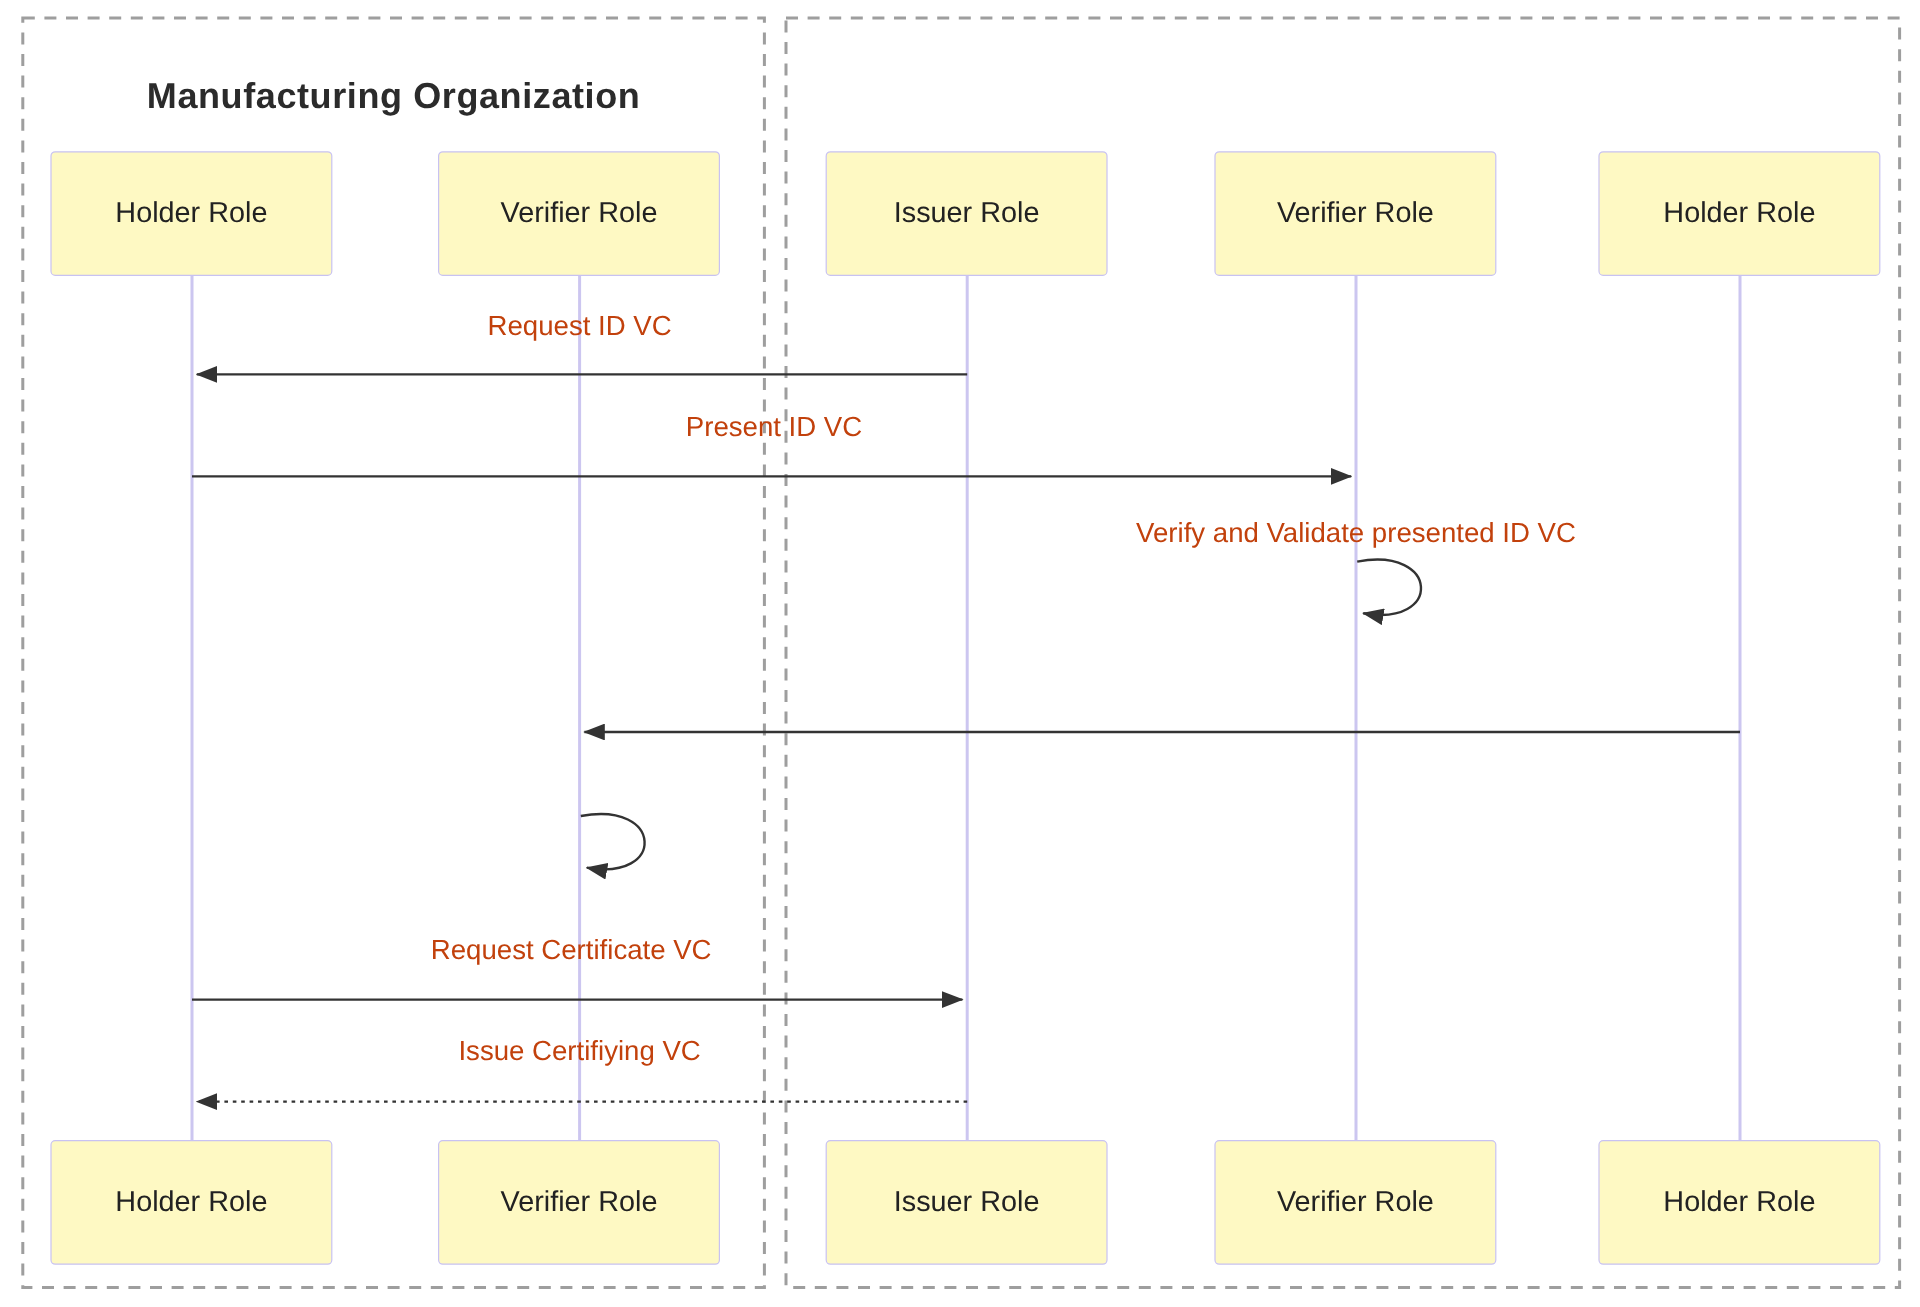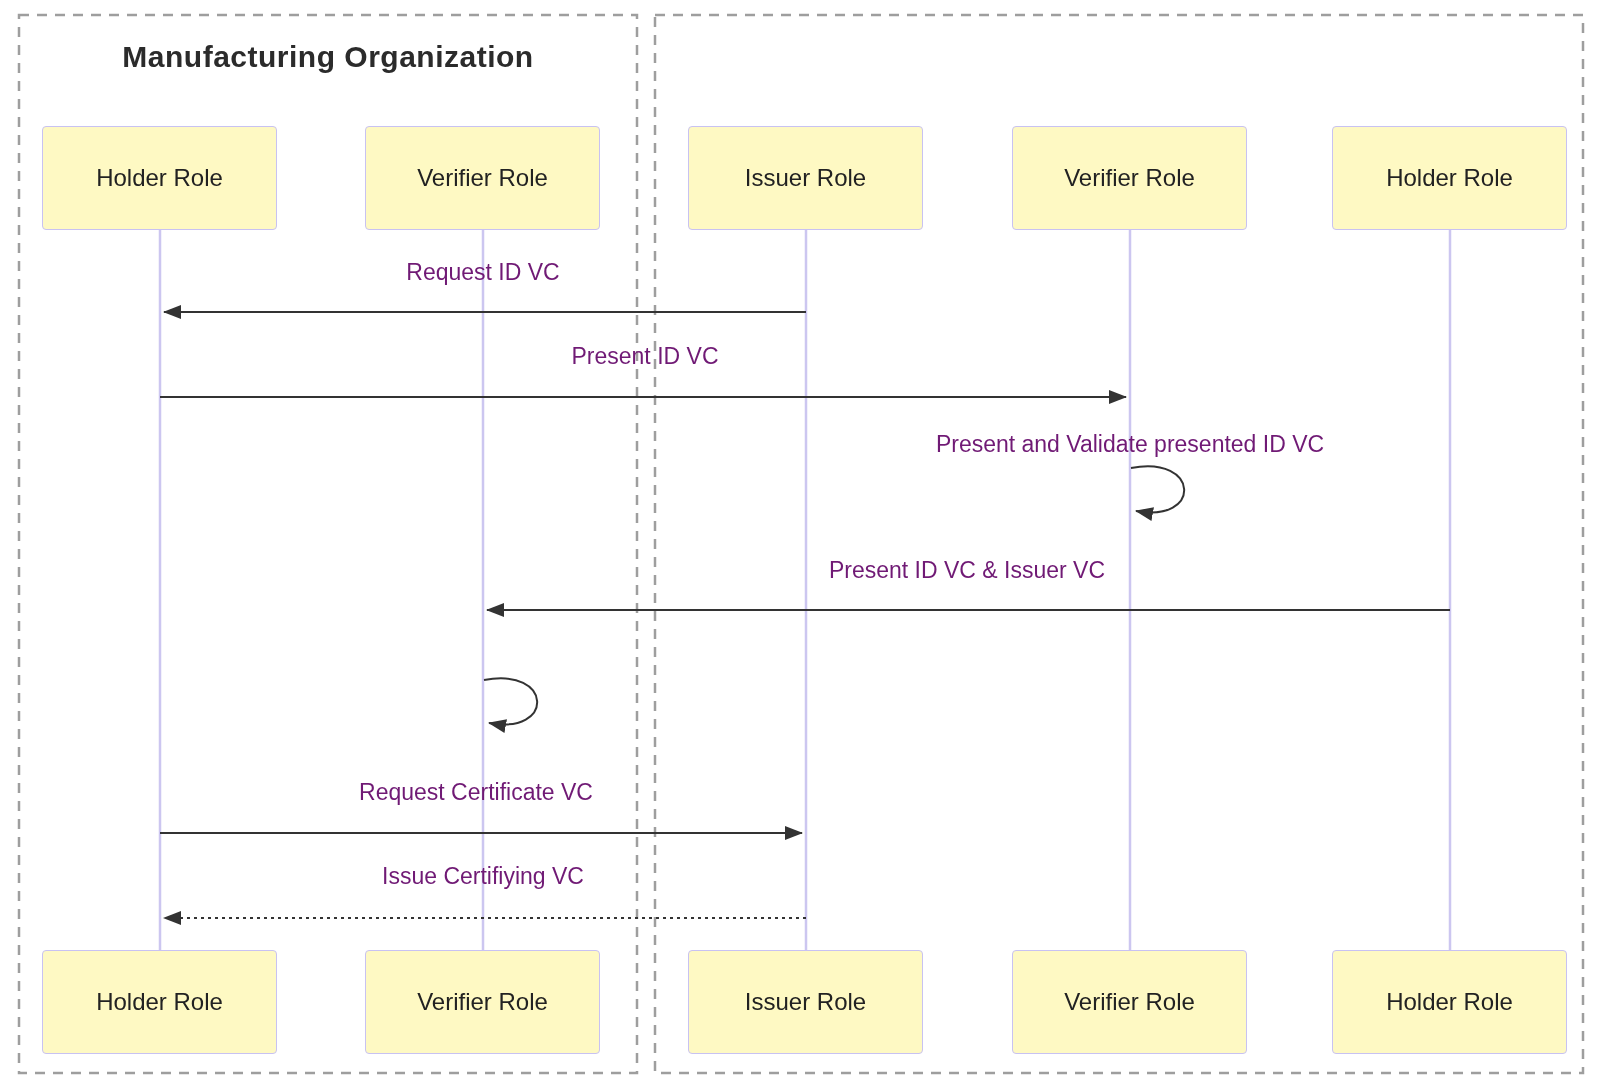--- a/index.html
+++ b/index.html
@@ -15,21 +15,21 @@
     font-family: "Liberation Sans", sans-serif;
     overflow: hidden;
   }
   .links {
     position: absolute;
     left: 0;
     top: 0;
   }
   .org-title {
     position: absolute;
-    top: 40px;
+    top: 64px;
     text-align: center;
     font-size: 30px;
     font-weight: bold;
     color: #2b2b2b;
     letter-spacing: 0.5px;
   }
   .actor-box {
     position: absolute;
     width: 235px;
     height: 104px;
@@ -41,21 +41,21 @@
     align-items: center;
     justify-content: center;
     font-size: 24px;
     color: #222222;
   }
   .msg-label {
     position: absolute;
     transform: translate(-50%, -50%);
     white-space: nowrap;
     font-size: 23px;
-    color: #701a75;
+    color: #c2410c;
   }
 </style>
 </head>
 <body>
 
 <div class="diagram">
 
   <svg class="links" width="1600" height="1089" viewBox="0 0 1600 1089">
     <defs>
       <marker id="arrowhead" markerUnits="userSpaceOnUse" markerWidth="18" markerHeight="14" refX="17" refY="7" orient="auto">
@@ -90,18 +90,17 @@
   <div class="actor-box" style="left:1332px;top:126px;">Holder Role</div>
 
   <div class="actor-box" style="left:42px;  top:950px;">Holder Role</div>
   <div class="actor-box" style="left:365px; top:950px;">Verifier Role</div>
   <div class="actor-box" style="left:688px; top:950px;">Issuer Role</div>
   <div class="actor-box" style="left:1012px;top:950px;">Verifier Role</div>
   <div class="actor-box" style="left:1332px;top:950px;">Holder Role</div>
 
   <div class="msg-label" style="left:483px;  top:272px;">Request ID VC</div>
   <div class="msg-label" style="left:645px;  top:356px;">Present ID VC</div>
-  <div class="msg-label" style="left:1130px; top:444px;">Present and Validate presented ID VC</div>
-  <div class="msg-label" style="left:967px;  top:570px;">Present ID VC &amp; Issuer VC</div>
+  <div class="msg-label" style="left:1130px; top:444px;">Verify and Validate presented ID VC</div>
   <div class="msg-label" style="left:476px;  top:792px;">Request Certificate VC</div>
   <div class="msg-label" style="left:483px;  top:876px;">Issue Certifiying VC</div>
 
 </div>
 
 </body></html>

